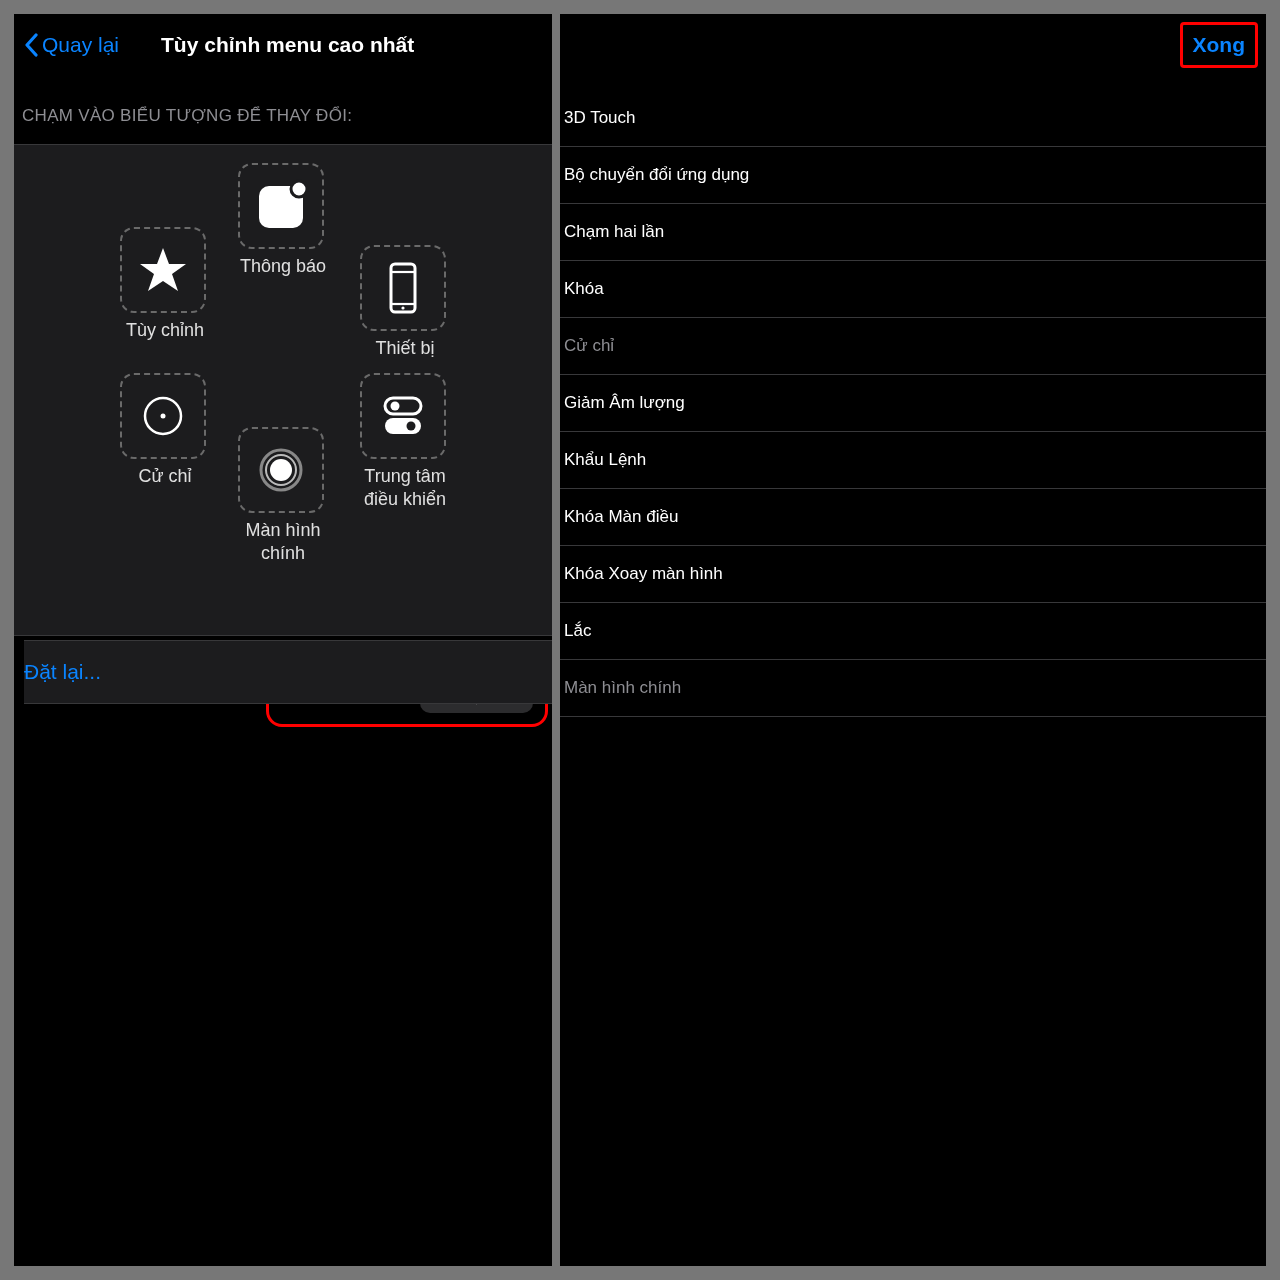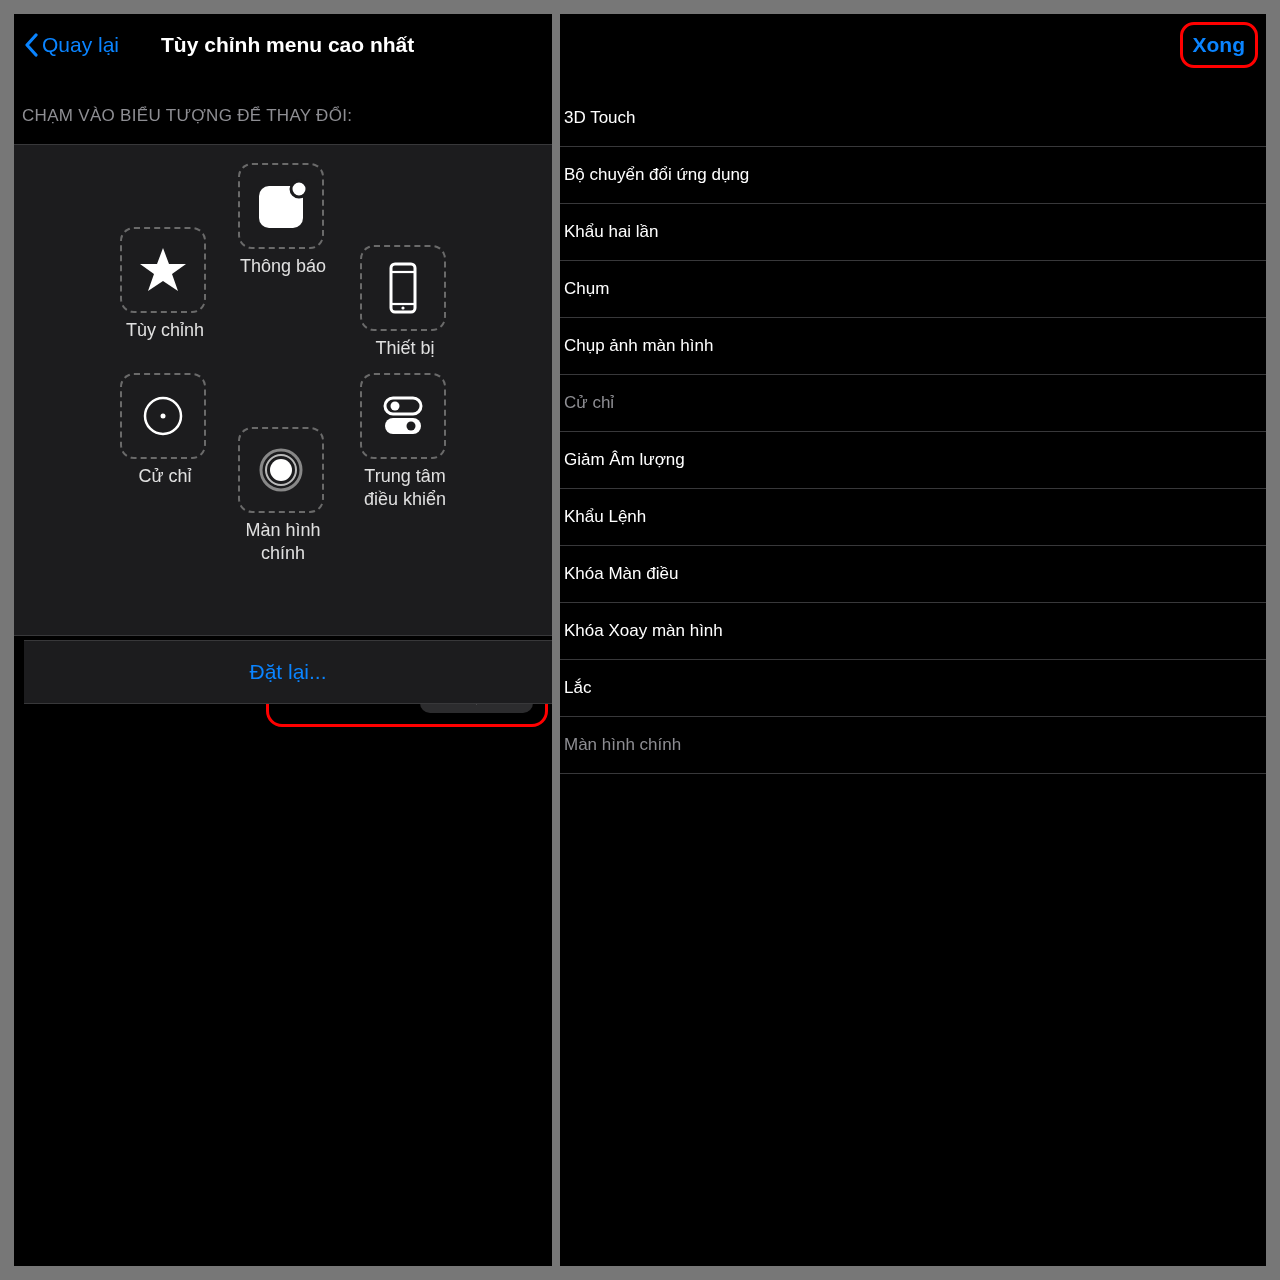--- a/index.html
+++ b/index.html
@@ -50,21 +50,21 @@
     margin-left: 14px;
   }
   .done-btn {
     position: absolute;
     right: 8px;
     color: #0a84ff;
     font-size: 21px;
     font-weight: 600;
     cursor: pointer;
     border: 3px solid #ff0000;
-    border-radius: 14px;
+    border-radius: 4px;
     padding: 8px 10px;
     text-align: center;
   }
   
   
   .section-label {
     color: #8e8e93;
     font-size: 17px;
     padding: 30px 8px 18px;
     letter-spacing: 0.3px;
@@ -154,21 +154,21 @@
   
   .reset-row {
     position: absolute;
     top: 626px;
     left: 10px;
     right: 0;
     height: 64px;
     background: #1c1c1e;
     display: flex;
     align-items: center;
-    justify-content: center;
+    justify-content: flex-start;
     border-top: 0.5px solid #38383a;
     border-bottom: 0.5px solid #38383a;
     color: #0a84ff;
     font-size: 21px;
     cursor: pointer;
   }
   
   
   .list {
     padding-top: 14px;
@@ -292,23 +292,22 @@
 
 <div class="panel panel-right">
   <div class="header">
     <div class="done-btn">
       <span>Xong</span>
     </div>
   </div>
   <div class="list" id="right-list">
       <div class="list-item">3D Touch</div>
       <div class="list-item">Bộ chuyển đổi ứng dụng</div>
-      <div class="list-item">Khẩu hai lần</div>
-      <div class="list-item">Chụm</div>
-      <div class="list-item">Chụp ảnh màn hình</div>
+      <div class="list-item">Chạm hai lần</div>
+      <div class="list-item">Khóa</div>
       <div class="list-item muted">Cử chỉ</div>
       <div class="list-item">Giảm Âm lượng</div>
       <div class="list-item">Khẩu Lệnh</div>
       <div class="list-item">Khóa Màn điều</div>
       <div class="list-item">Khóa Xoay màn hình</div>
       <div class="list-item">Lắc</div>
       <div class="list-item muted">Màn hình chính</div>
     </div>
 </div>
 

